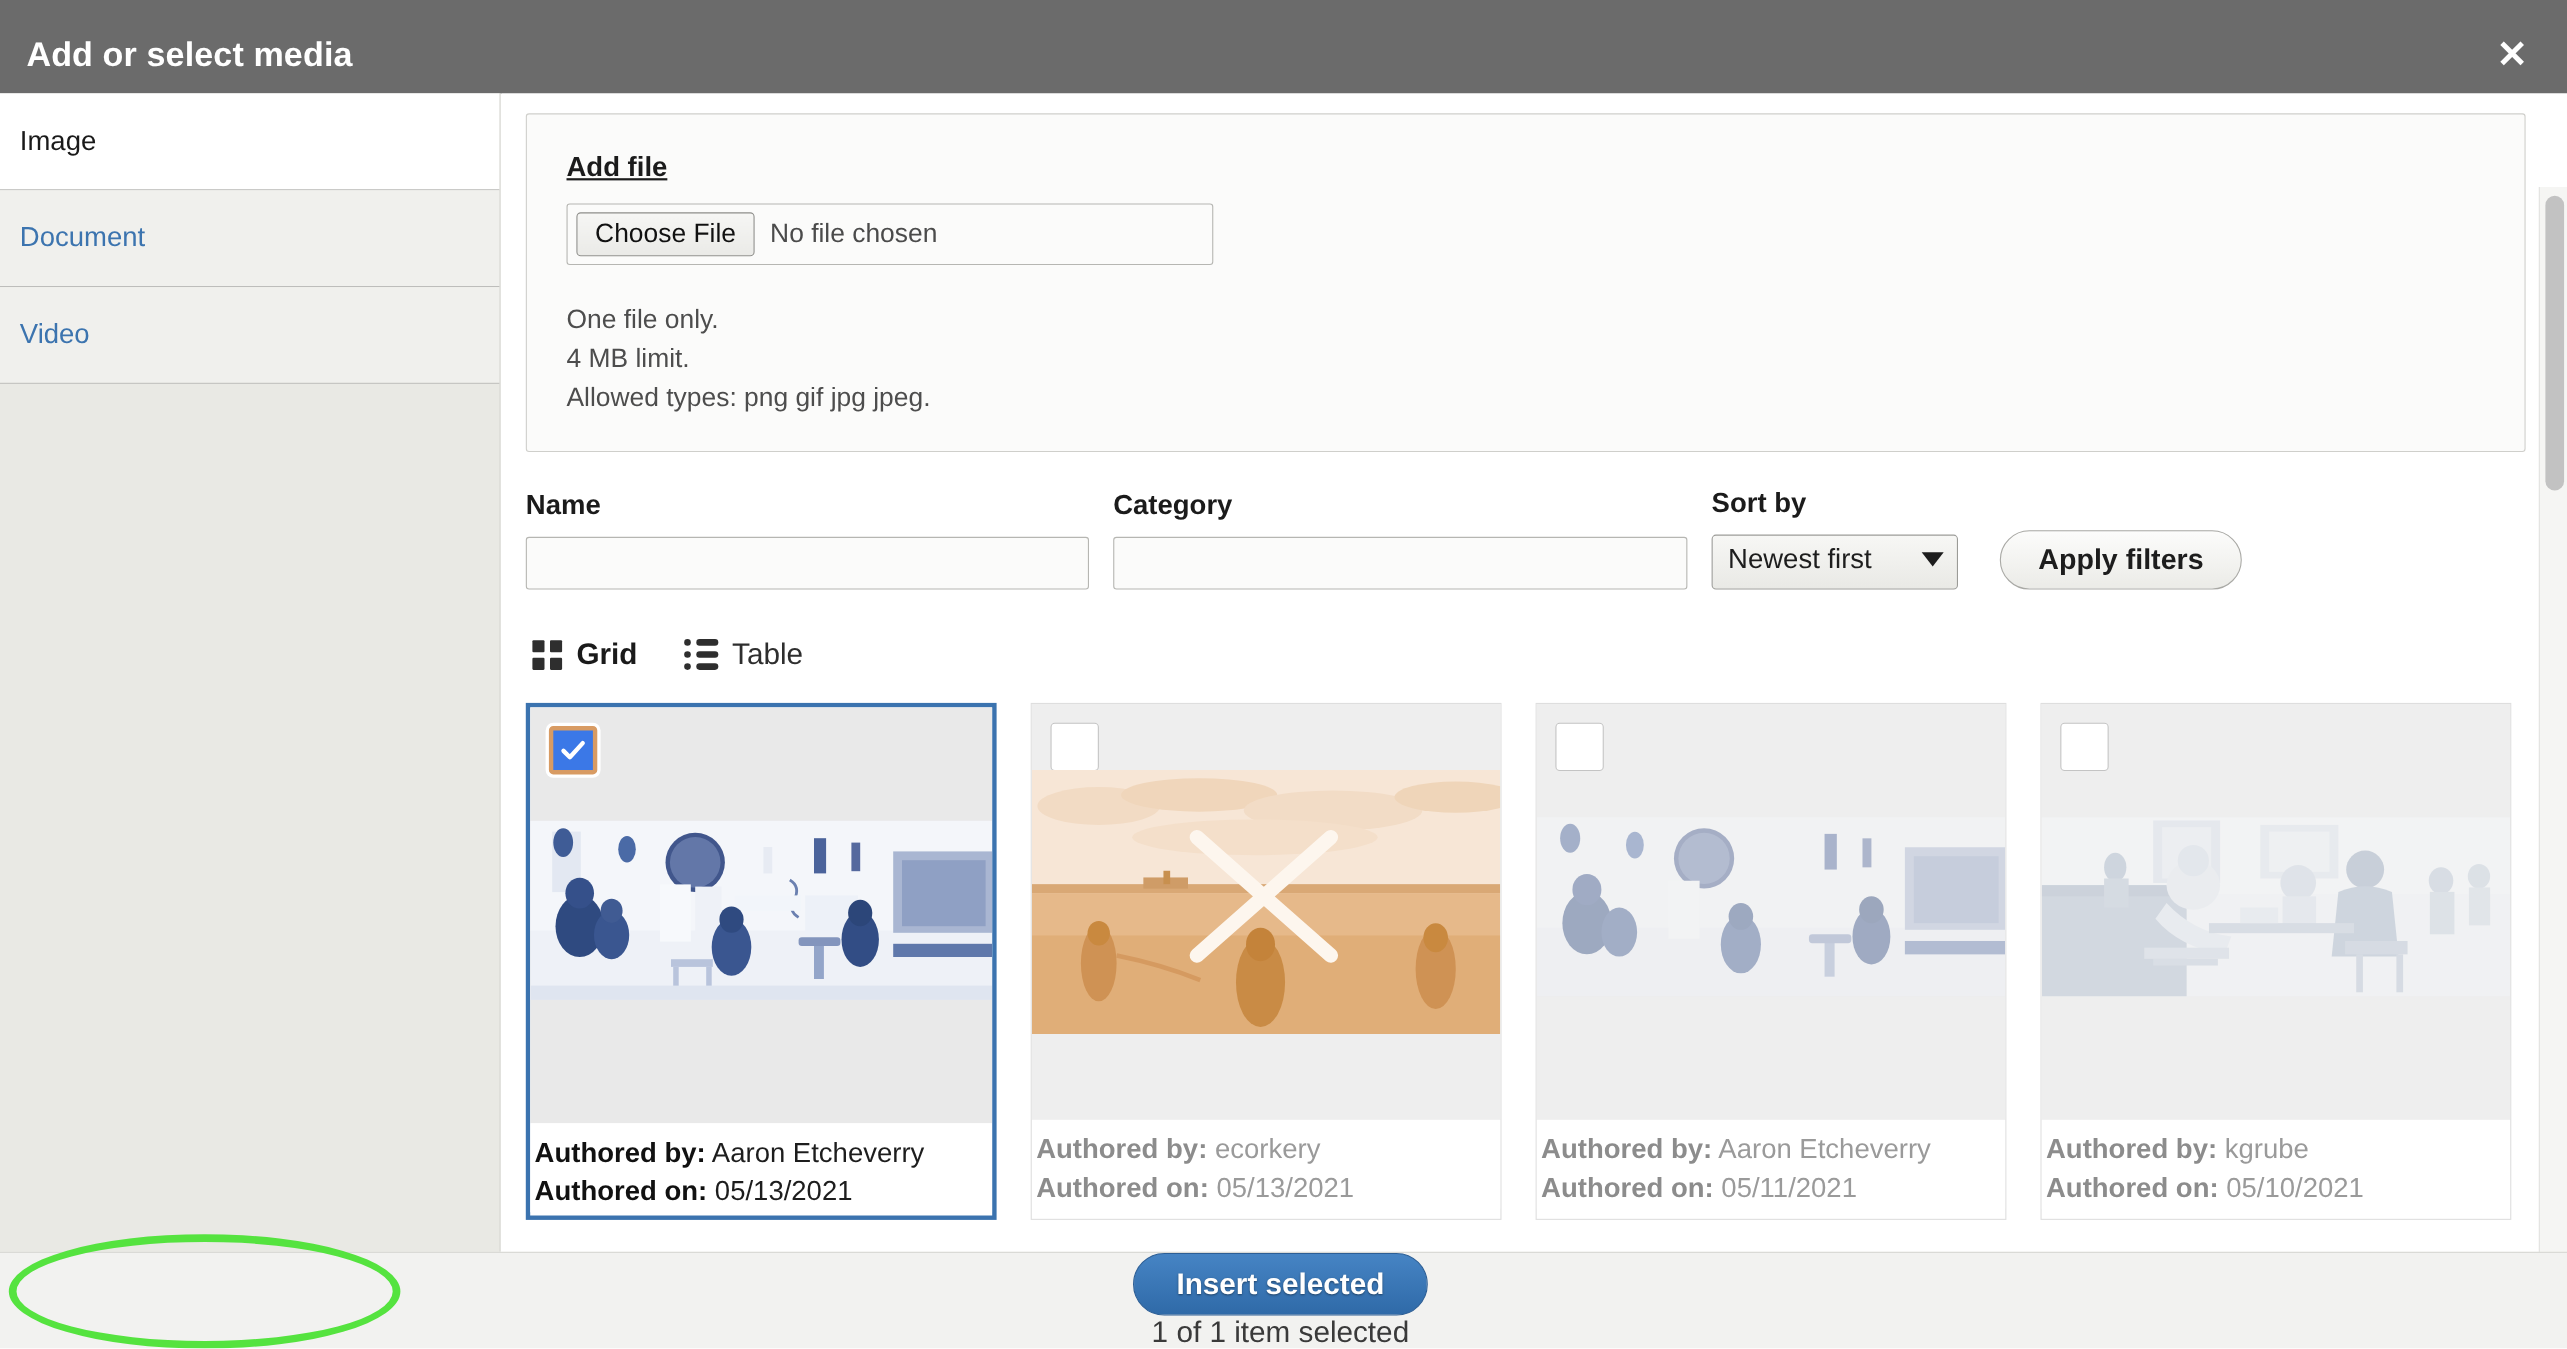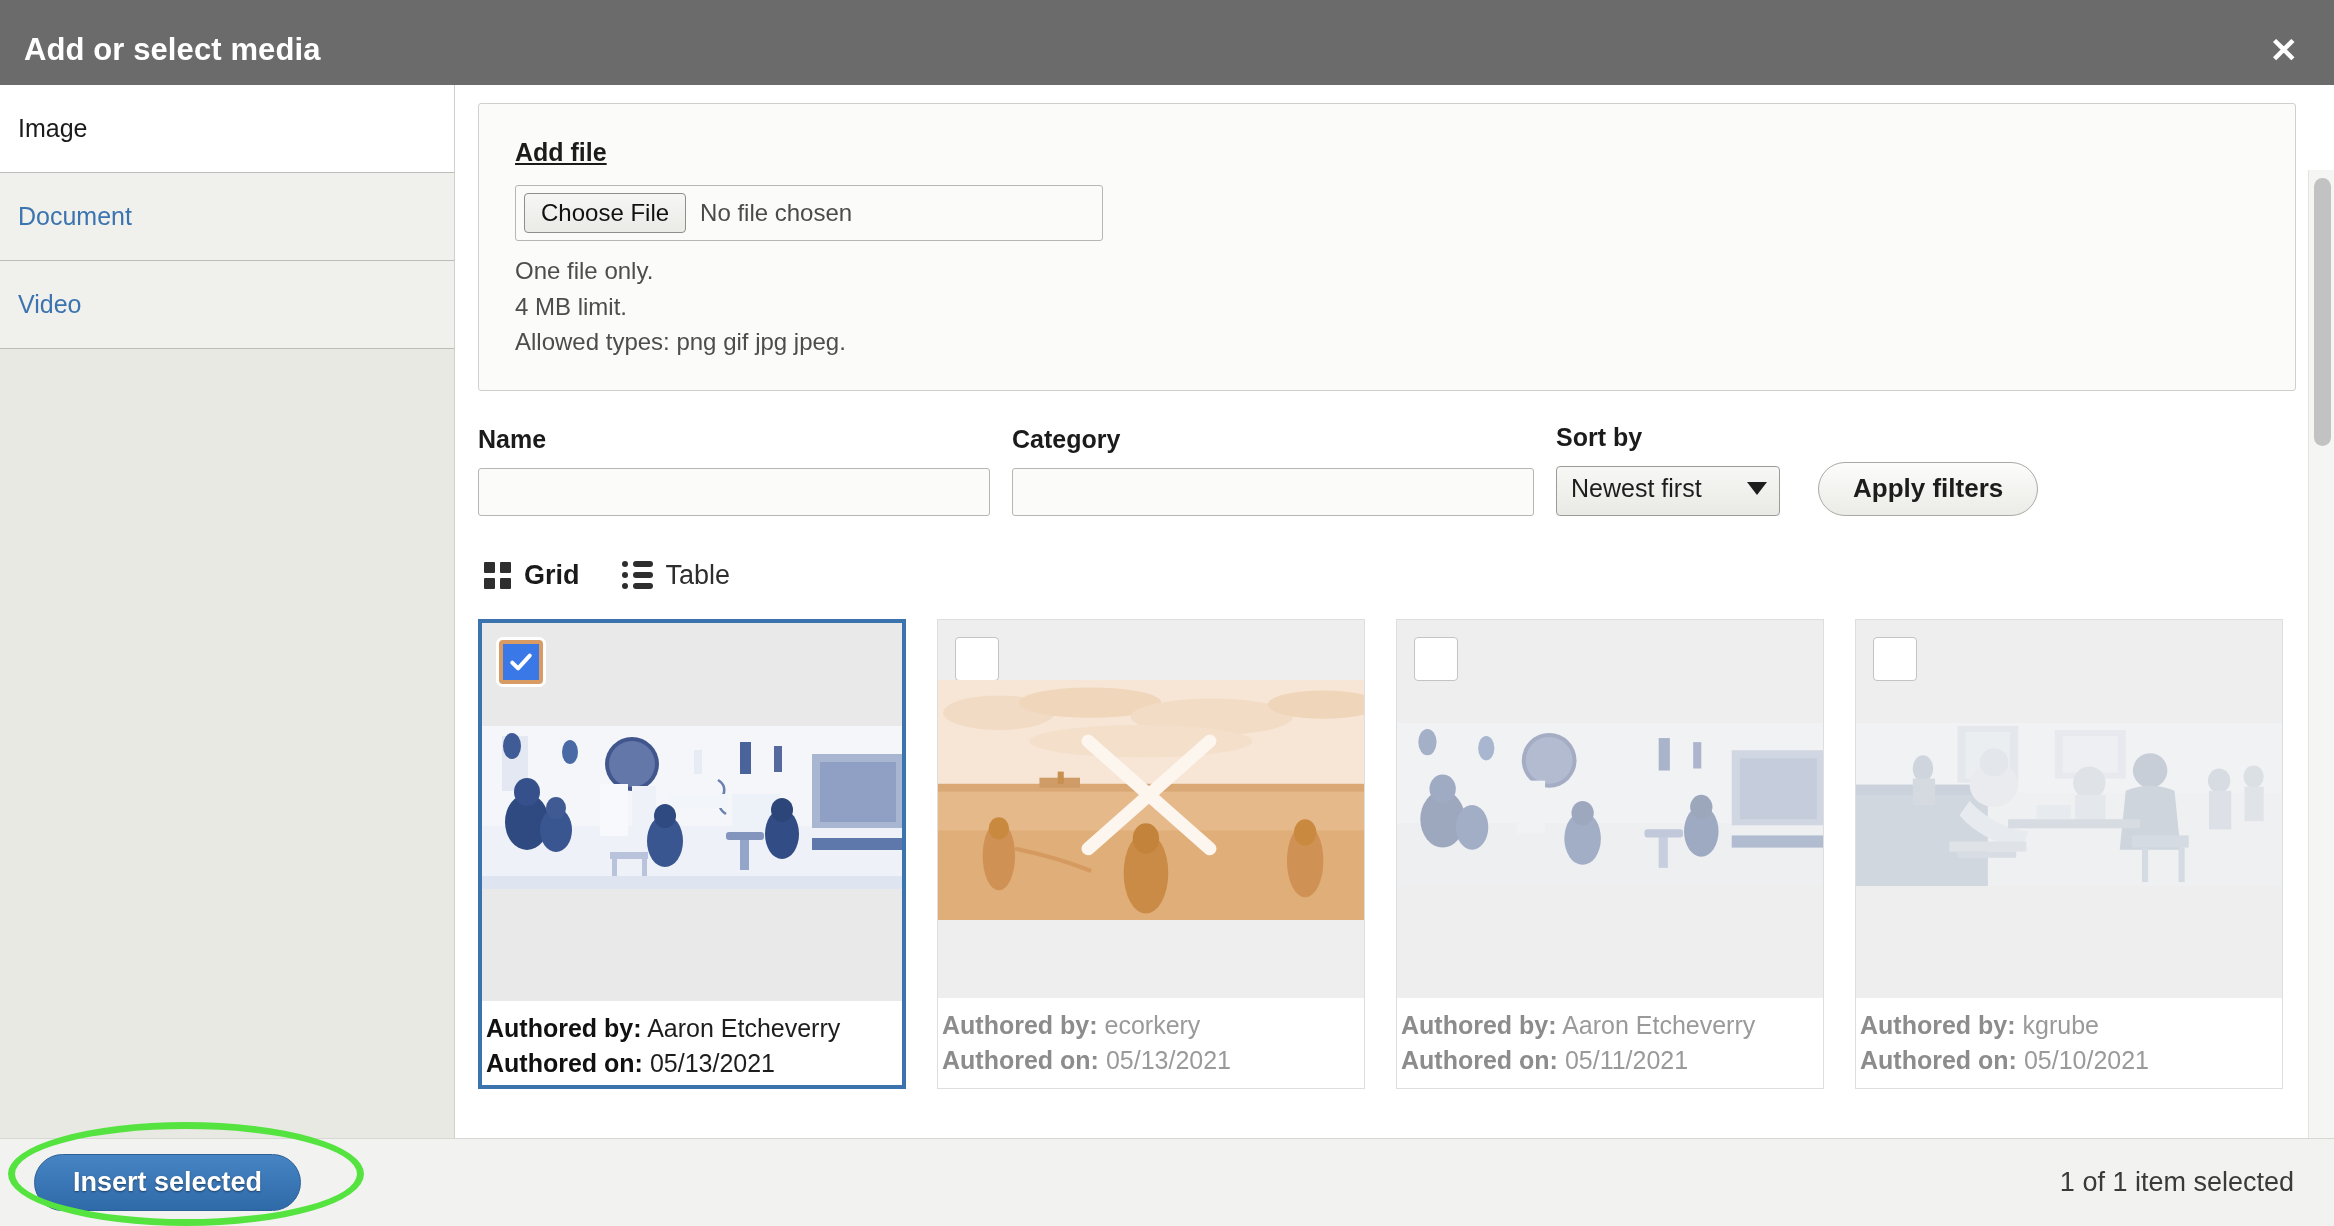--- a/index.html
+++ b/index.html
@@ -135,21 +135,21 @@
     cursor: pointer;
     white-space: nowrap;
   }
   .file-name {
     font-size: 24px;
     color: #4b4b4b;
     margin-left: 14px;
     white-space: nowrap;
   }
   .help-lines {
-    margin-top: 12px;
+    margin-top: 32px;
   }
   .help-line {
     font-size: 24px;
     color: #4d4d4d;
     line-height: 1.48;
   }
 
   
   .filters {
     display: flex;
@@ -318,20 +318,21 @@
   .footer {
     position: absolute;
     left: 0; top: 1138px;
     width: 2334px; height: 88px;
     background: #f2f2f0;
     border-top: 1px solid #d7d7d3;
     display: flex;
     align-items: center;
     justify-content: space-between;
     padding: 0 40px 0 34px;
+    flex-direction: column;
   }
   .insert-btn {
     background: linear-gradient(#4684c4, #2f6aa8);
     color: #ffffff;
     font-size: 27px;
     font-weight: bold;
     border: 1px solid #2d5f96;
     border-radius: 30px;
     padding: 12px 38px;
     cursor: pointer;

